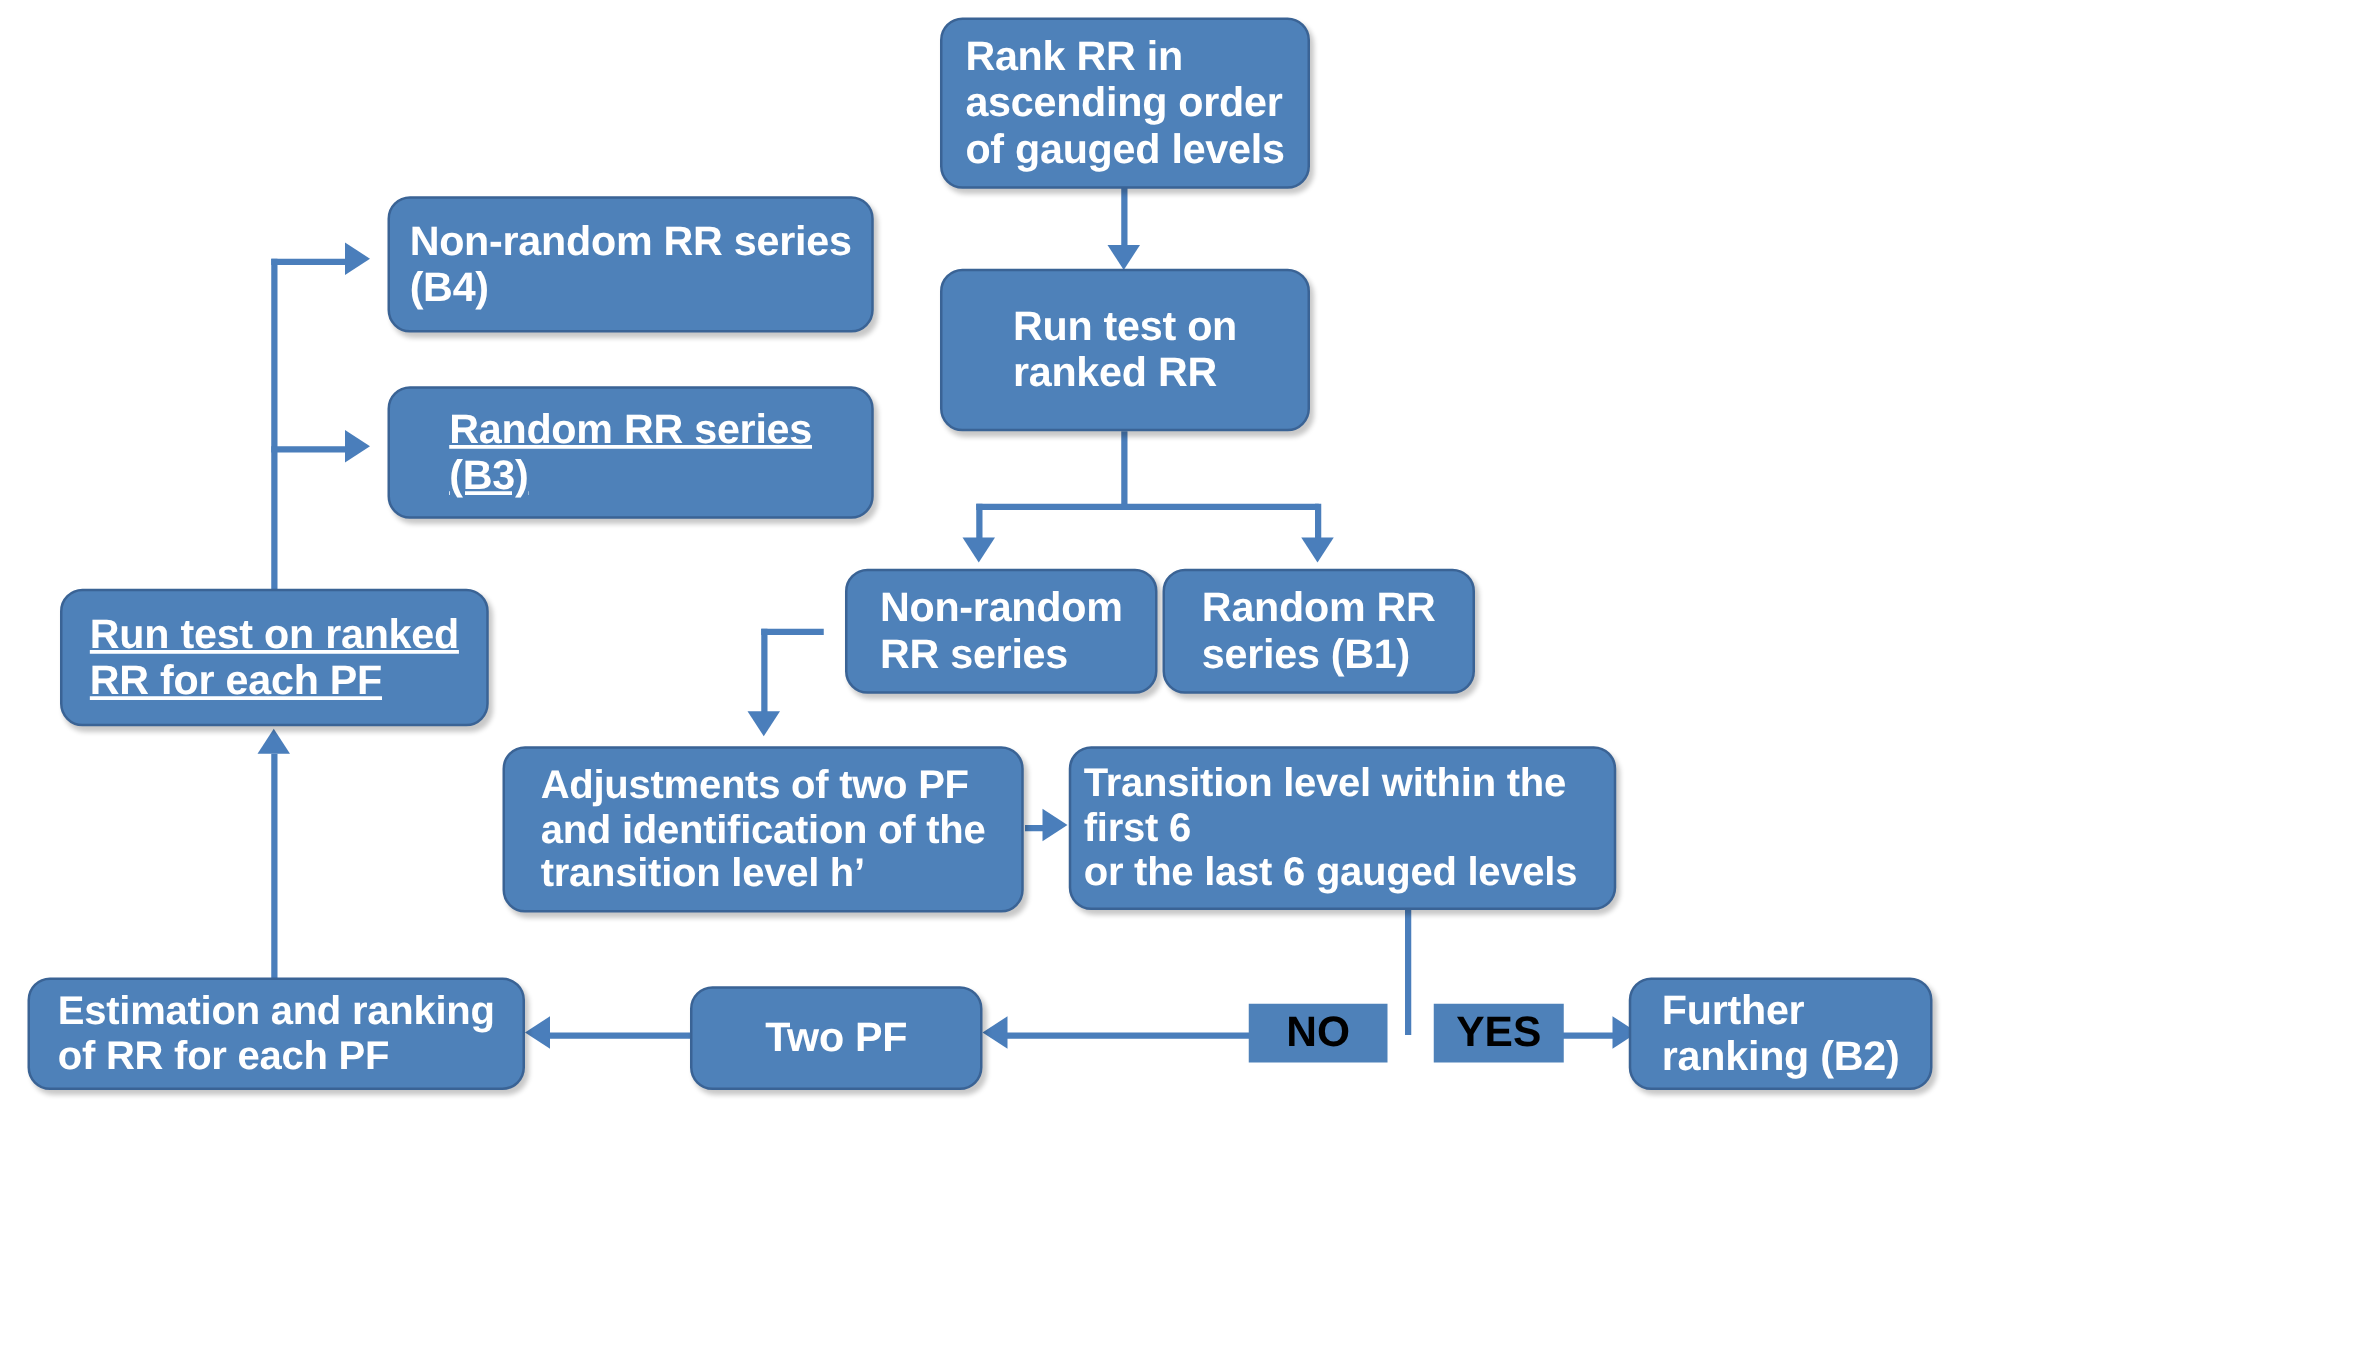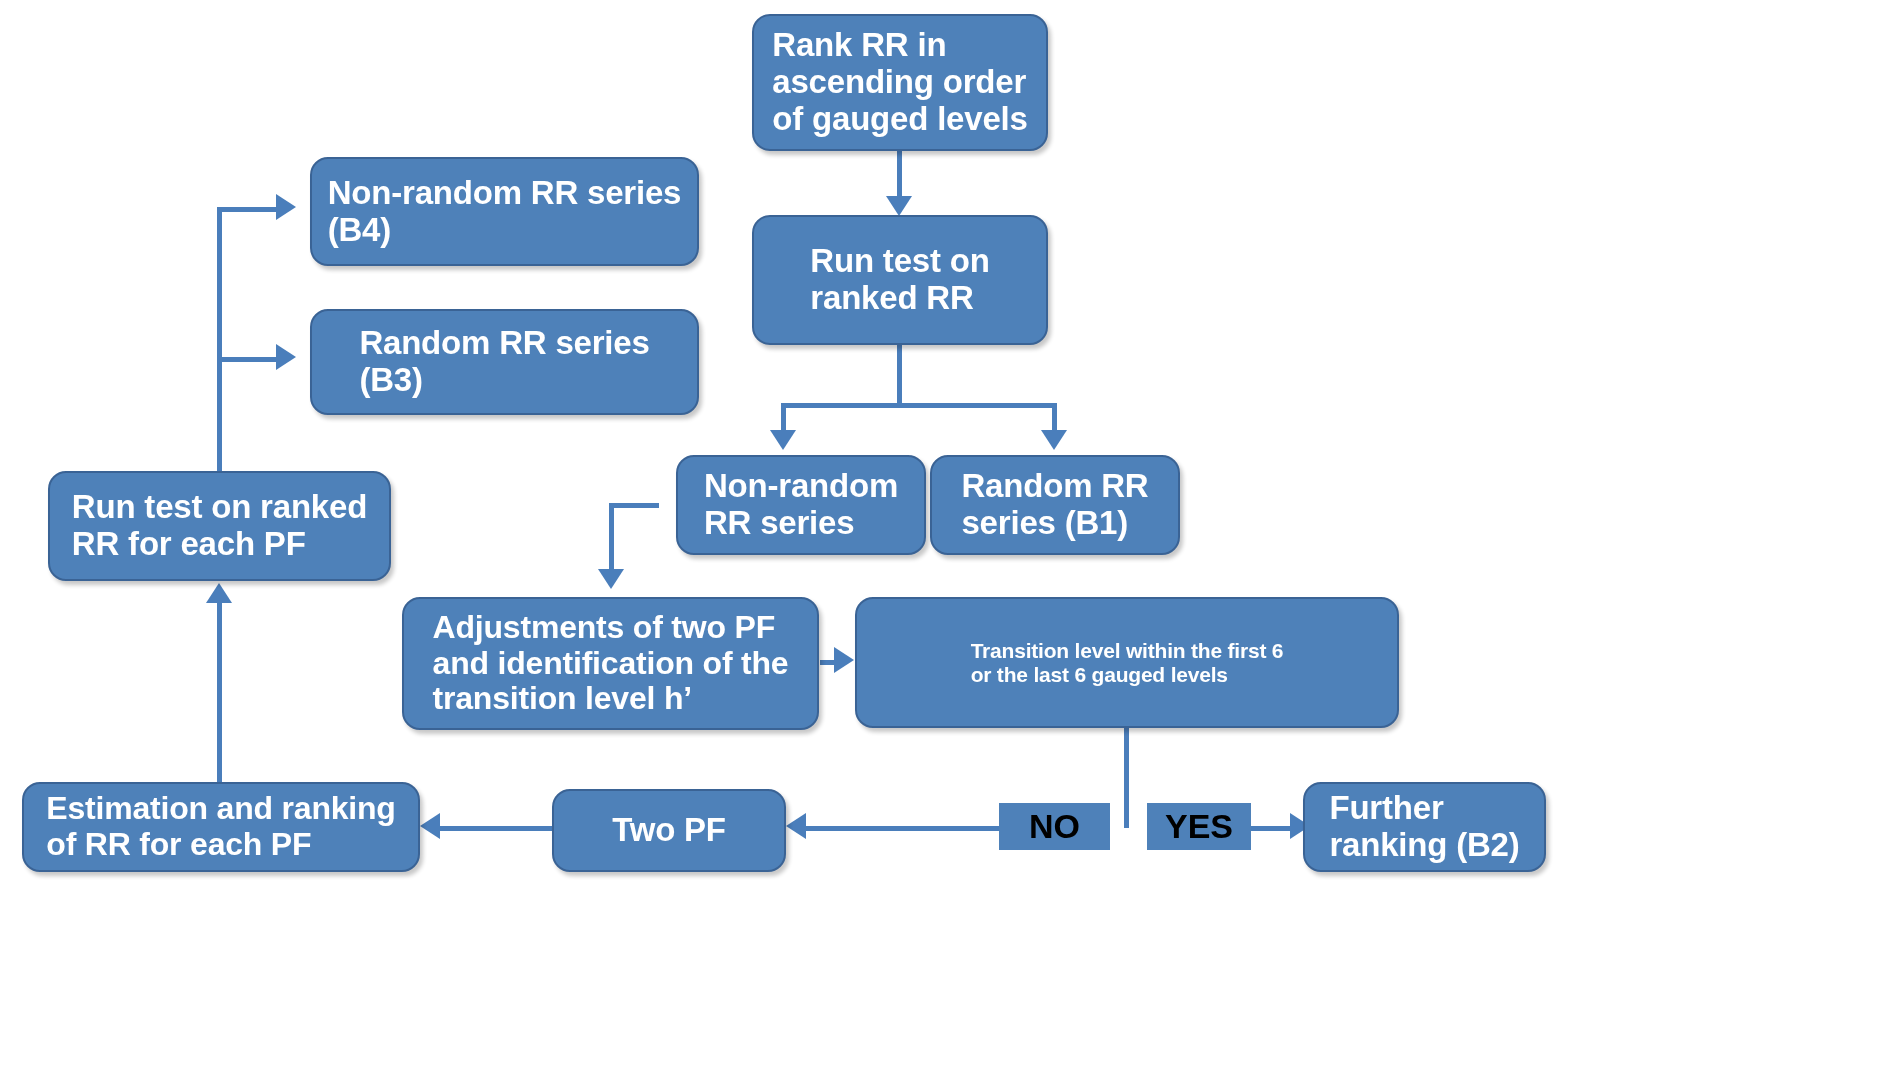--- a/index.html
+++ b/index.html
@@ -137,47 +137,47 @@
   <div class="node" style="left:752px; top:215px; width:296px; height:130px;">
     <span>Run test on
 ranked RR</span>
   </div>
 
   <div class="node" style="left:310px; top:157px; width:389px; height:109px;">
     <span>Non-random RR series
 (B4)</span>
   </div>
 
-  <div class="node" style="left:310px; top:309px; width:389px; height:106px;">
+  <div class="node" style="left:310px; top:309px; width:389px; height:106px;text-decoration:underline;">
     <span>Random RR series
 (B3)</span>
   </div>
 
-  <div class="node" style="left:48px; top:471px; width:343px; height:110px;">
+  <div class="node" style="left:48px; top:471px; width:343px; height:110px;text-decoration:underline;">
     <span>Run test on ranked
 RR for each PF</span>
   </div>
 
   <div class="node" style="left:676px; top:455px; width:250px; height:100px;">
     <span>Non-random
 RR series</span>
   </div>
 
   <div class="node" style="left:930px; top:455px; width:250px; height:100px;">
     <span>Random RR
 series (B1)</span>
   </div>
 
   <div class="node" style="left:402px; top:597px; width:417px; height:133px; font-size:32px;">
     <span>Adjustments of two PF
 and identification of the
 transition level  h’</span>
   </div>
 
-  <div class="node" style="left:855px; top:597px; width:544px; height:131px; font-size:21px;">
+  <div class="node" style="left:855px; top:597px; width:438px; height:131px; font-size:32px;">
     <span>Transition level within the first 6
 or the last 6 gauged levels</span>
   </div>
 
   <div class="node" style="left:22px; top:782px; width:398px; height:90px; font-size:32px;">
     <span>Estimation and ranking
 of RR for each PF</span>
   </div>
 
   <div class="node" style="left:552px; top:789px; width:234px; height:83px;">

